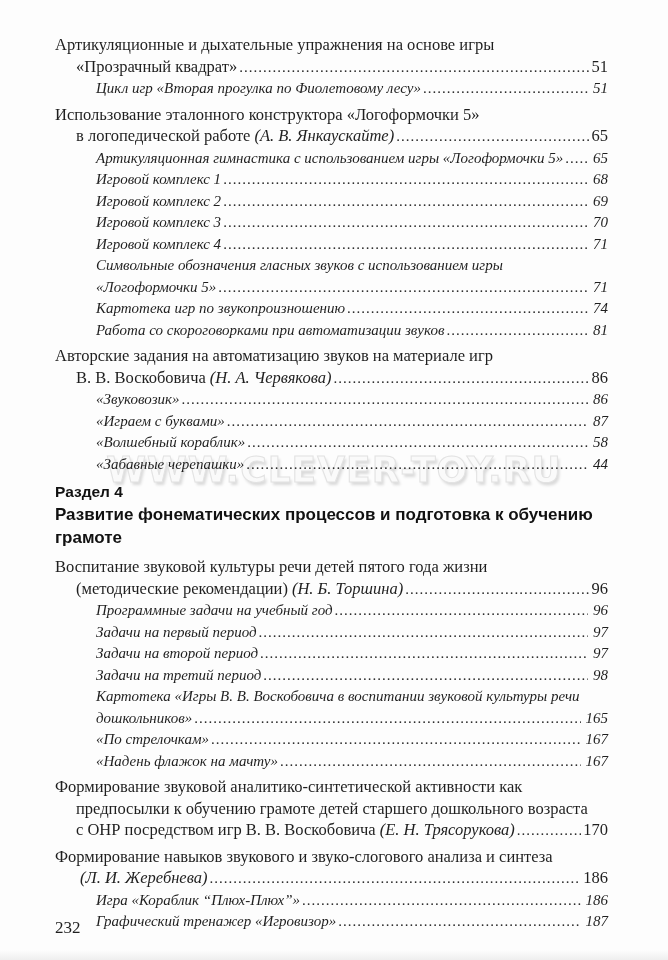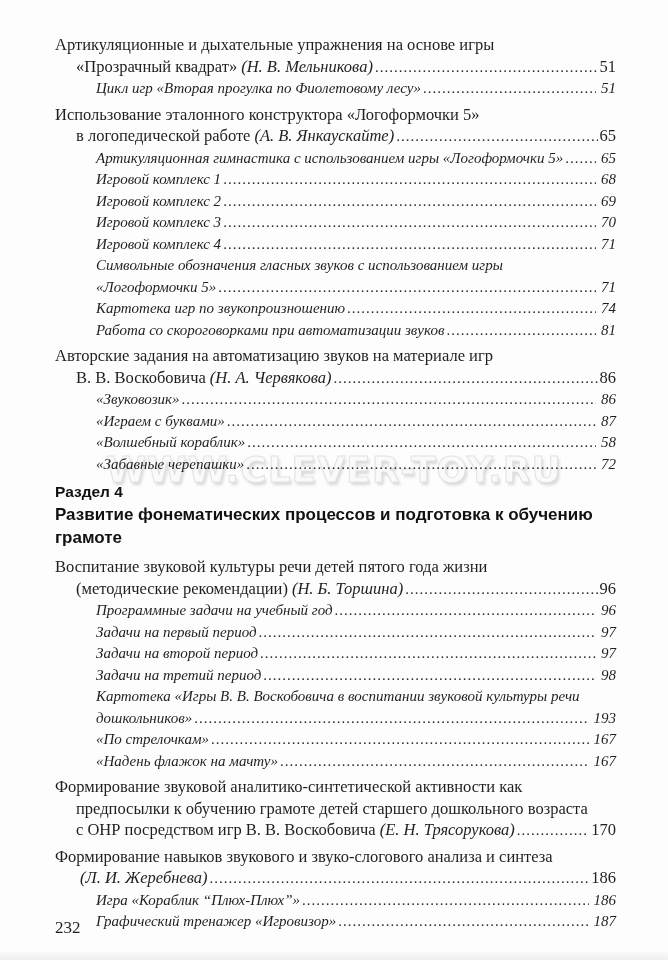--- a/index.html
+++ b/index.html
@@ -8,21 +8,21 @@
     font-family:"Liberation Serif", serif;color:#1f1f1f;overflow:hidden;
   }
   .watermark{
     position:absolute;top:449px;left:50%;transform:translateX(-50%);
     z-index:1;white-space:nowrap;
     font-family:"DejaVu Sans", sans-serif;font-weight:800;
     font-size:36px;letter-spacing:1px;
     color:#fafafa;-webkit-text-stroke:1px #e2e2e2;
     text-shadow:2px 3px 3px rgba(0,0,0,0.14);
   }
-  .toc{position:absolute;left:55px;right:52px;top:30px;z-index:2;}
+  .toc{position:absolute;left:55px;right:60px;top:30px;z-index:2;}
   .entry{margin:0;}
   .entry.main{margin-top:4px;font-size:16.5px;line-height:21.5px;}
   .entry.sub{font-size:15px;font-style:italic;line-height:21.5px;}
   .line{display:flex;align-items:baseline;}
   .indent-main-cont{padding-left:21px;}
   .indent-sub{padding-left:41px;}
   .t{white-space:nowrap;}
   .em{font-style:italic;white-space:nowrap;padding-left:4px;}
   .dots{
     flex:1;overflow:hidden;white-space:nowrap;margin:0 2px;
@@ -51,21 +51,20 @@
 
 <div class="page">
   <div class="watermark">WWW.CLEVER-TOY.RU</div>
   <main class="toc" id="toc">
       <div class="entry main">
         <div class="line">
           <span class="t">Артикуляционные и дыхательные упражнения на основе игры</span>
         </div>
         <div class="line indent-main-cont">
           <span class="t">«Прозрачный квадрат»</span>
-          <span class="em">(Н. В. Мельникова)</span>
           <span class="dots"></span>
           <span class="pg">51</span>
         </div>
       </div>
       <div class="entry sub">
         <div class="line indent-sub">
           <span class="t">Цикл игр «Вторая прогулка по Фиолетовому лесу»</span>
           <span class="dots"></span>
           <span class="pg">51</span>
         </div>
@@ -169,21 +168,21 @@
         <div class="line indent-sub">
           <span class="t">«Волшебный кораблик»</span>
           <span class="dots"></span>
           <span class="pg">58</span>
         </div>
       </div>
       <div class="entry sub">
         <div class="line indent-sub">
           <span class="t">«Забавные черепашки»</span>
           <span class="dots"></span>
-          <span class="pg">72</span>
+          <span class="pg">44</span>
         </div>
       </div>
       <div class="section">
         <div class="kicker">Раздел 4</div>
         <div class="sec-title">Развитие фонематических процессов и подготовка к обучению грамоте</div>
       </div>
       <div class="entry main">
         <div class="line">
           <span class="t">Воспитание звуковой культуры речи детей пятого года жизни</span>
         </div>
@@ -222,21 +221,21 @@
           <span class="pg">98</span>
         </div>
       </div>
       <div class="entry sub">
         <div class="line indent-sub">
           <span class="t">Картотека «Игры В. В. Воскобовича в воспитании звуковой культуры речи</span>
         </div>
         <div class="line indent-sub">
           <span class="t">дошкольников»</span>
           <span class="dots"></span>
-          <span class="pg">193</span>
+          <span class="pg">165</span>
         </div>
       </div>
       <div class="entry sub">
         <div class="line indent-sub">
           <span class="t">«По стрелочкам»</span>
           <span class="dots"></span>
           <span class="pg">167</span>
         </div>
       </div>
       <div class="entry sub">

